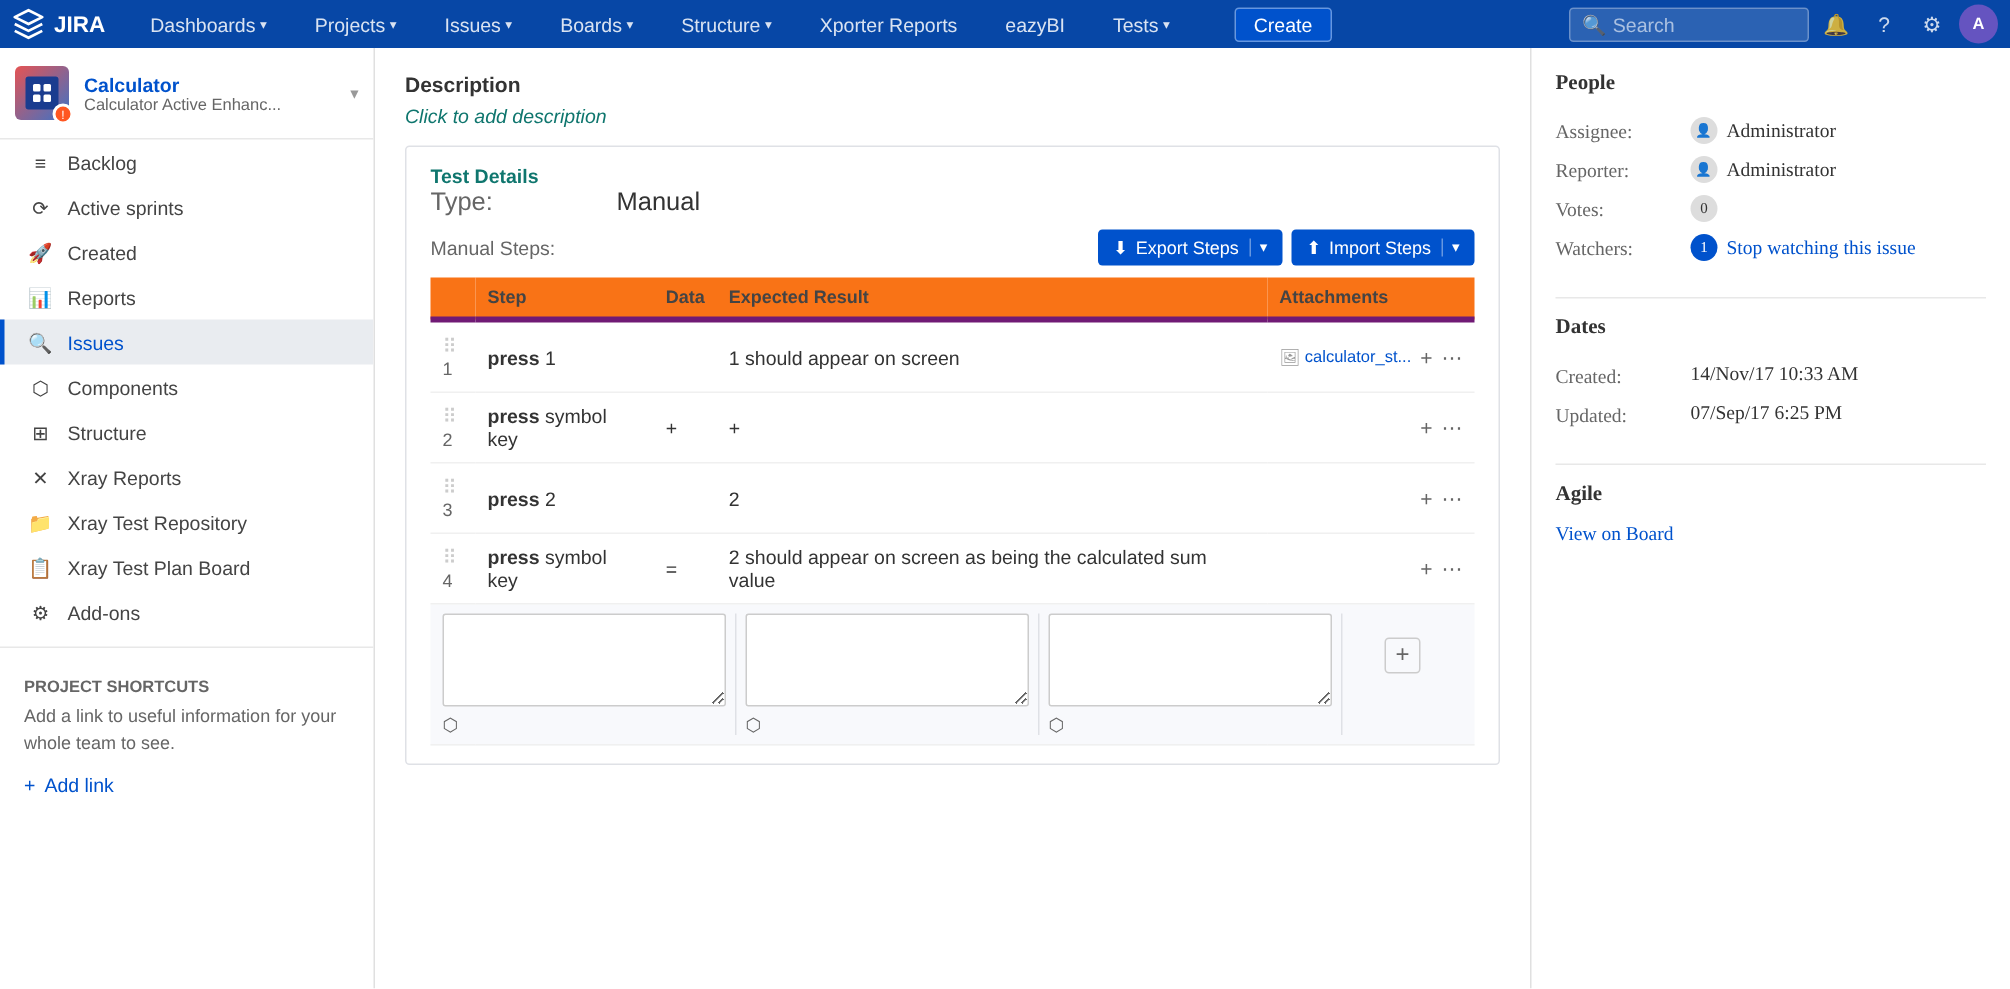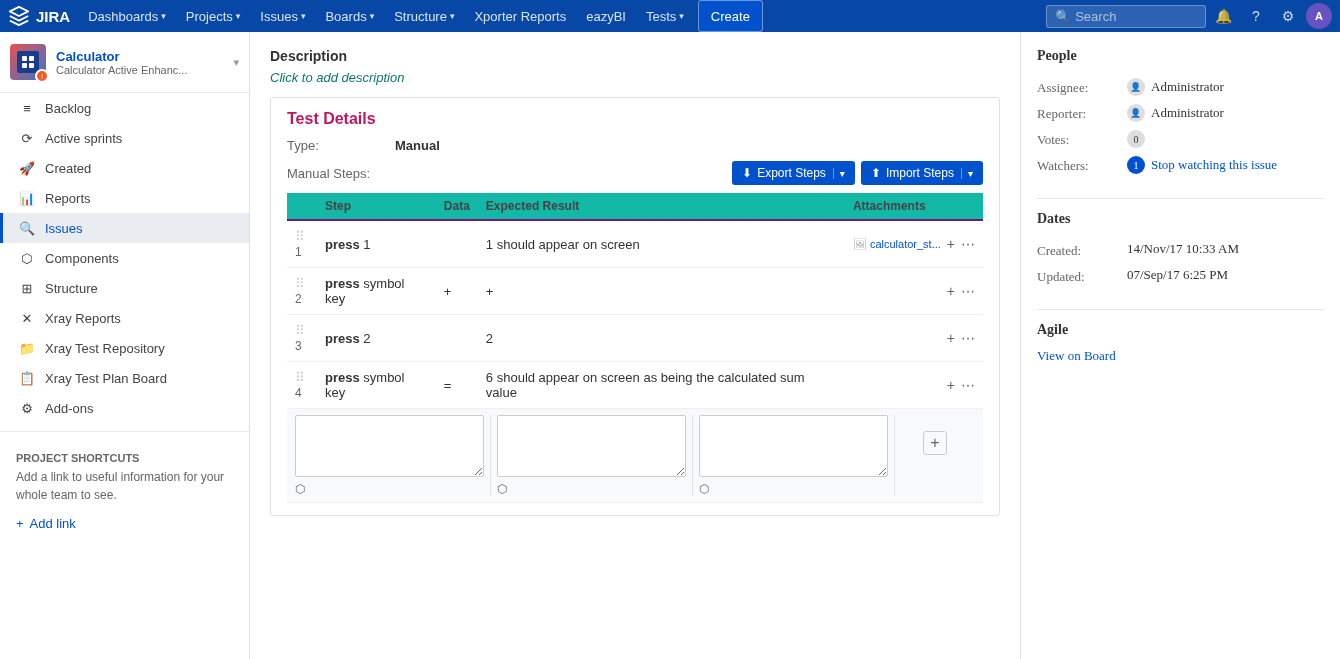--- a/index.html
+++ b/index.html
@@ -3,35 +3,36 @@
   <meta charset="utf-8">
   <style>
     * { box-sizing: border-box; margin: 0; padding: 0; }
     body { font-family: -apple-system, BlinkMacSystemFont, 'Segoe UI', Arial, sans-serif; font-size: 13px; color: #333; background: #fff; }
 
     
     .top-nav {
       background: #0747a6;
       height: 32px;
       display: flex;
+      align-items: center;
       padding: 0 8px;
-      gap: 0;
+      gap: 12px;
     }
     .top-nav .logo {
       display: flex; align-items: center; gap: 6px; color: #fff; font-weight: bold; font-size: 15px; margin-right: 8px;
     }
     .top-nav .logo svg { width: 22px; height: 22px; }
     .top-nav .nav-item {
       color: rgba(255,255,255,0.85); font-size: 13px; padding: 0 10px; height: 32px;
       display: flex; align-items: center; cursor: pointer; gap: 3px; white-space: nowrap;
     }
     .top-nav .nav-item .caret { font-size: 9px; }
     .top-nav .create-btn {
       background: #0052cc; color: #fff; border: 1px solid rgba(255,255,255,0.4); border-radius: 3px;
-      padding: 3px 12px; font-size: 13px; cursor: pointer; font-weight: 500; margin-left: 4px;
+      padding: 3px 12px; font-size: 13px; cursor: pointer; font-weight: 500; margin-left: 21px;
     }
     .top-nav-right { margin-left: auto; display: flex; align-items: center; gap: 4px; }
     .search-box {
       background: rgba(255,255,255,0.15); border: 1px solid rgba(255,255,255,0.3); border-radius: 3px;
       color: rgba(255,255,255,0.8); padding: 3px 8px; font-size: 13px; width: 160px; display: flex; align-items: center; gap: 4px;
     }
     .search-box input {
       background: transparent; border: none; outline: none; color: rgba(255,255,255,0.85); font-size: 13px; width: 120px;
     }
     .search-box input::placeholder { color: rgba(255,255,255,0.6); }
@@ -93,24 +94,24 @@
     
     .content { flex: 1; overflow-y: auto; padding: 16px 20px; background: #fff; }
 
     
     .description-section { margin-bottom: 12px; }
     .section-title { font-size: 14px; font-weight: 700; color: #333; margin-bottom: 6px; }
     .click-to-add { color: #0f766e; font-style: italic; font-size: 13px; cursor: pointer; }
 
     
     .test-details { border: 1px solid #dfe1e6; border-radius: 3px; padding: 12px 16px; margin-bottom: 0; }
-    .test-details-title { font-size: 16px; font-weight: 600; color: #be185d; margin-bottom: 10px; }
-    .test-type-row { display: flex; align-items: center; gap: 8px; margin-bottom: 8px; font-size: 13px; }
+    .test-details-title { font-size: 13px; font-weight: 600; color: #0f766e; }
+    .test-type-row { display: flex; align-items: center; gap: 24px; margin-bottom: 8px; font-size: 17px; }
     .test-type-label { color: #666; width: 100px; }
-    .test-type-value { font-weight: 700; }
+    .test-type-value { font-weight: 400; }
 
     .manual-steps-header {
       display: flex; align-items: center; justify-content: space-between; margin-bottom: 8px;
     }
     .manual-steps-label { color: #666; font-size: 13px; }
     .btn-group { display: flex; gap: 6px; }
     .btn-export {
       background: #0052cc; color: #fff; border: none; border-radius: 3px; padding: 5px 10px;
       font-size: 12px; cursor: pointer; display: flex; align-items: center; gap: 5px;
     }
@@ -119,21 +120,21 @@
       font-size: 12px; cursor: pointer; display: flex; align-items: center; gap: 5px;
     }
     .btn-caret {
       border-left: 1px solid rgba(255,255,255,0.4); padding-left: 6px; margin-left: 2px; font-size: 10px;
     }
 
     
     .steps-table { width: 100%; border-collapse: collapse; margin-bottom: 0; }
     .steps-table th {
       text-align: left; padding: 6px 8px; font-size: 12px; font-weight: 600; color: #444;
-      border-bottom: 2px solid #701a75; background: #14b8a6;
+      border-bottom: 4px solid #701a75; background: #f97316;
     }
     .steps-table td {
       padding: 8px 8px; font-size: 13px; border-bottom: 1px solid #f0f0f0; vertical-align: middle;
     }
 
     
     .right-panel { width: 320px; min-width: 320px; padding: 16px; border-left: 1px solid #e0e0e0; overflow-y: auto; }
 
     .panel-section { margin-bottom: 20px; font-family: Liberation Serif, serif; }
     .panel-section-title { font-size: 14px; font-weight: 600; color: #333; margin-bottom: 10px; }
@@ -371,21 +372,21 @@
                 <div style="display:flex;align-items:center;justify-content:flex-end;gap:6px;">
                   <button style="background:none;border:none;cursor:pointer;color:#666;font-size:14px;">+</button>
                   <button style="background:none;border:none;cursor:pointer;color:#666;font-size:14px;">⋯</button>
                 </div>
               </td>
             </tr>
             <tr>
               <td><span style="color:#ccc;cursor:grab;">⠿</span><span style="color:#666;font-size:12px;"> 4</span></td>
               <td><span style="font-weight:600;">press</span><span> symbol key</span></td>
               <td>=</td>
-              <td>6 should appear on screen as being the calculated sum value</td>
+              <td>2 should appear on screen as being the calculated sum value</td>
               <td style="min-width: 130px;">
                 <div style="display:flex;align-items:center;justify-content:flex-end;gap:6px;">
                   <button style="background:none;border:none;cursor:pointer;color:#666;font-size:14px;">+</button>
                   <button style="background:none;border:none;cursor:pointer;color:#666;font-size:14px;">⋯</button>
                 </div>
               </td>
             </tr>
             <tr style="background-color: rgb(248, 249, 252);">
               <td colspan="5" style="padding: 6px 8px;">
   <div style="display:flex;gap:0;align-items:flex-start;">

